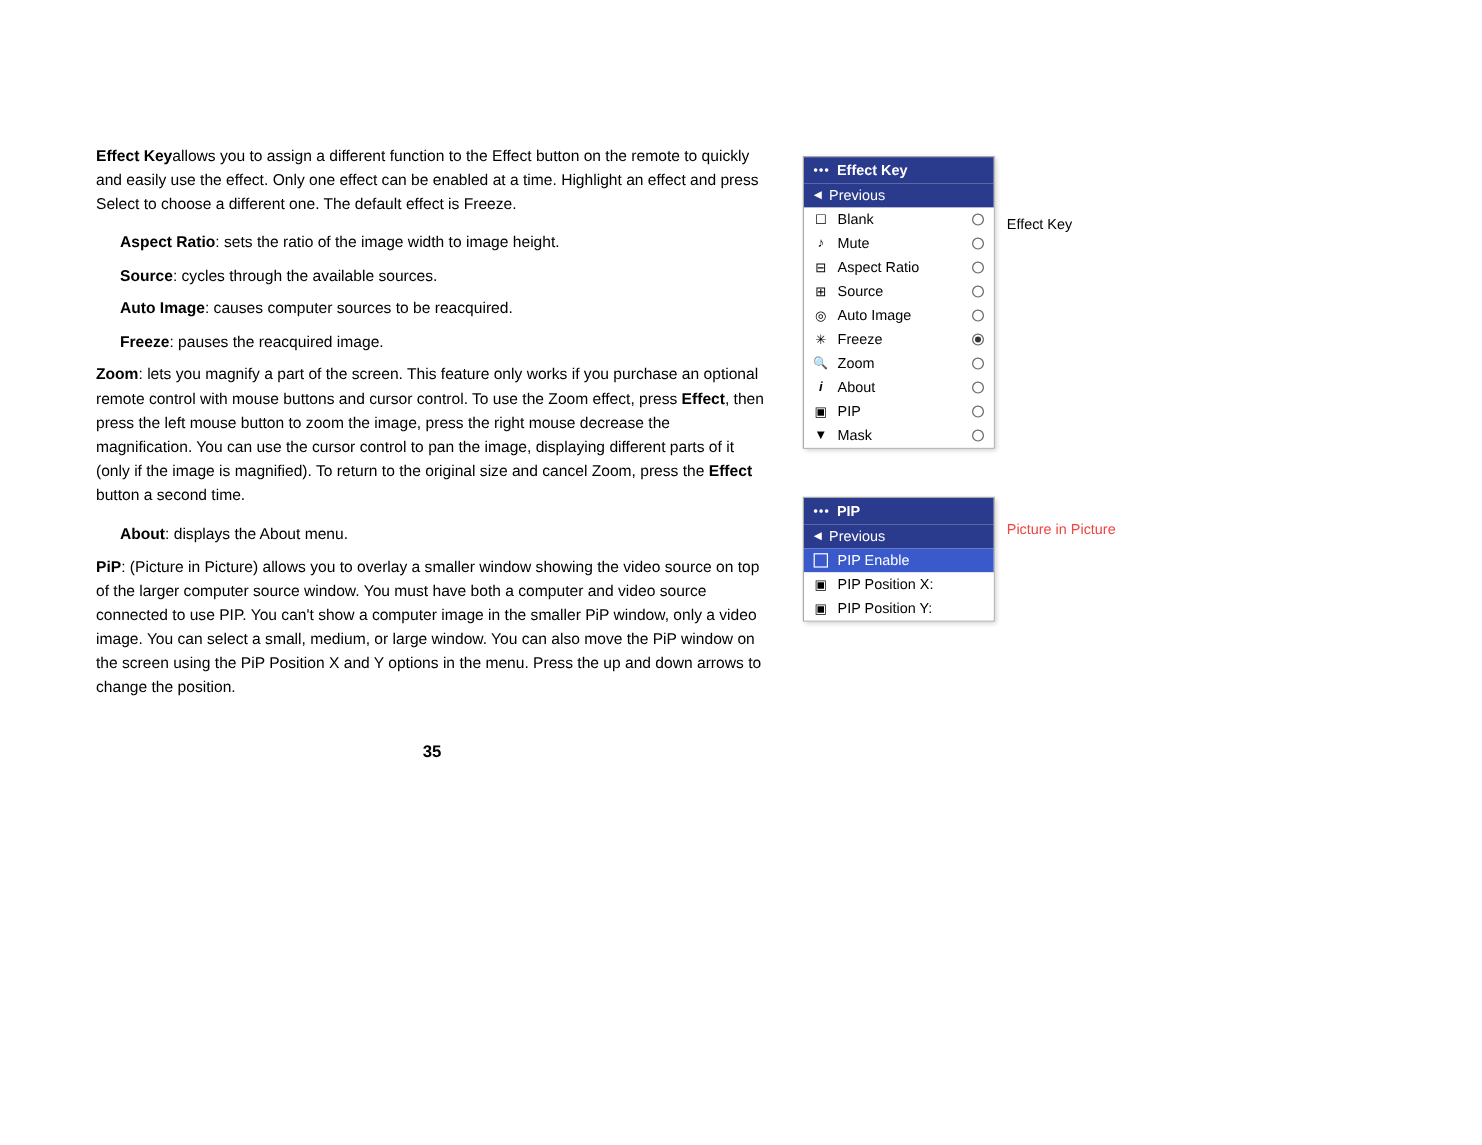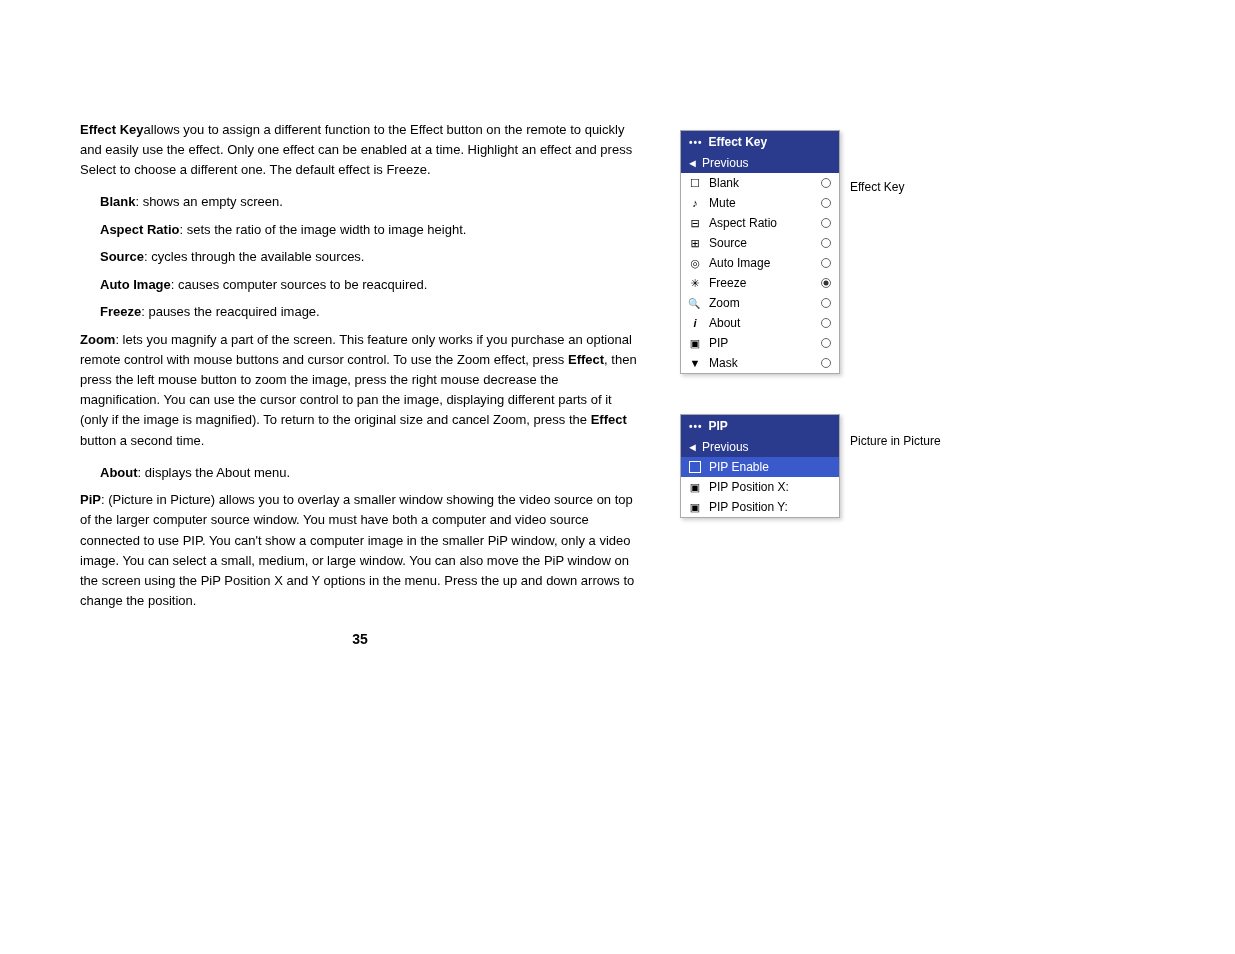--- a/index.html
+++ b/index.html
@@ -9,21 +9,21 @@
       font-size: 13px;
       color: #000;
       width: 1235px;
       min-height: 954px;
       position: relative;
     }
     .page-container {
       display: flex;
       flex-direction: row;
       padding: 120px 80px 60px 80px;
-      gap: 40px;
+      gap: 29px;
     }
     .left-column {
       flex: 1;
       max-width: 560px;
     }
     .right-column {
       flex: 0 0 320px;
       display: flex;
       flex-direction: column;
       align-items: flex-start;
@@ -40,21 +40,21 @@
     .indent-text {
       margin-left: 20px;
       margin-bottom: 8px;
       line-height: 1.5;
     }
     .indent-text b {
       font-weight: bold;
     }
     .page-number {
       text-align: center;
-      margin-top: 20px;
+      margin-top: 34px;
       font-weight: bold;
       font-size: 14px;
     }
 
     
     .menu-widget {
       display: flex;
       flex-direction: row;
       align-items: flex-start;
       gap: 10px;
@@ -148,21 +148,21 @@
     
     .pip-menu-box {
       background: #fff;
       border: 1px solid #aaa;
       width: 160px;
       font-size: 12px;
       box-shadow: 2px 2px 4px rgba(0,0,0,0.2);
     }
     .pip-label {
       font-size: 12px;
-      color: #000000;
+      color: #ef4444;
       padding-top: 20px;
     }
     .checkbox-icon {
       width: 12px;
       height: 12px;
       border: 1px solid #555;
       display: inline-block;
       flex-shrink: 0;
     }
     .monitor-icon {
@@ -173,23 +173,20 @@
 <body>
 
 <div class="page-container">
 
   <div class="left-column">
 
     <p class="body-text">
       <b>Effect Key</b><span>allows you to assign a different function to the Effect button on the remote to quickly and easily use the effect. Only one effect can be enabled at a time. Highlight an effect and press Select to choose a different one. The default effect is Freeze.</span>
     </p>
 
-    <p class="indent-text">
-      <b>Blank</b><span>: shows an empty screen.</span>
-    </p>
 
 
     <p class="indent-text">
       <b>Aspect Ratio</b><span>: sets the ratio of the image width to image height.</span>
     </p>
 
     <p class="indent-text">
       <b>Source</b><span>: cycles through the available sources.</span>
     </p>
 

